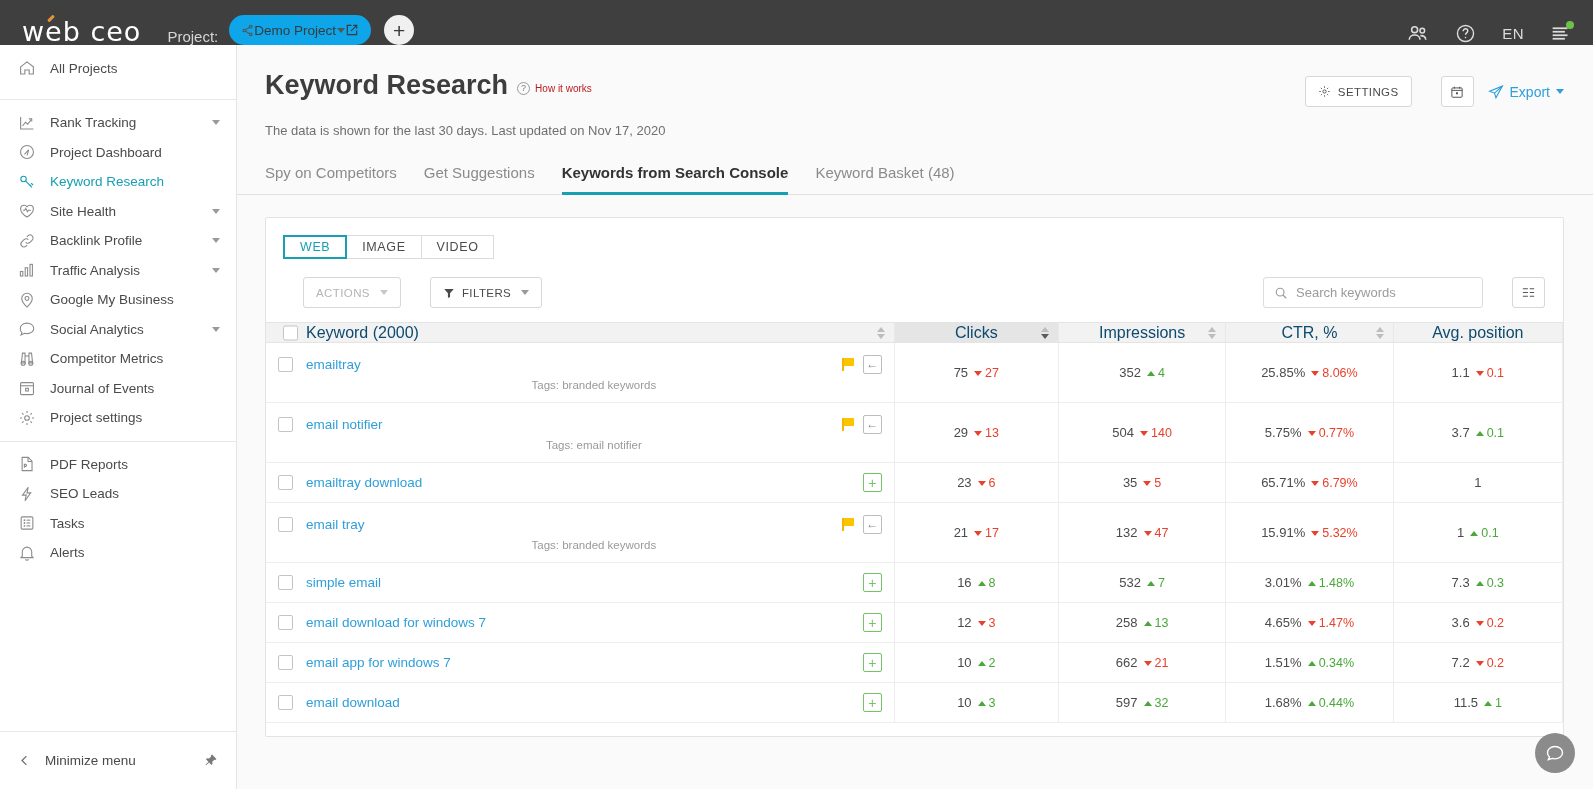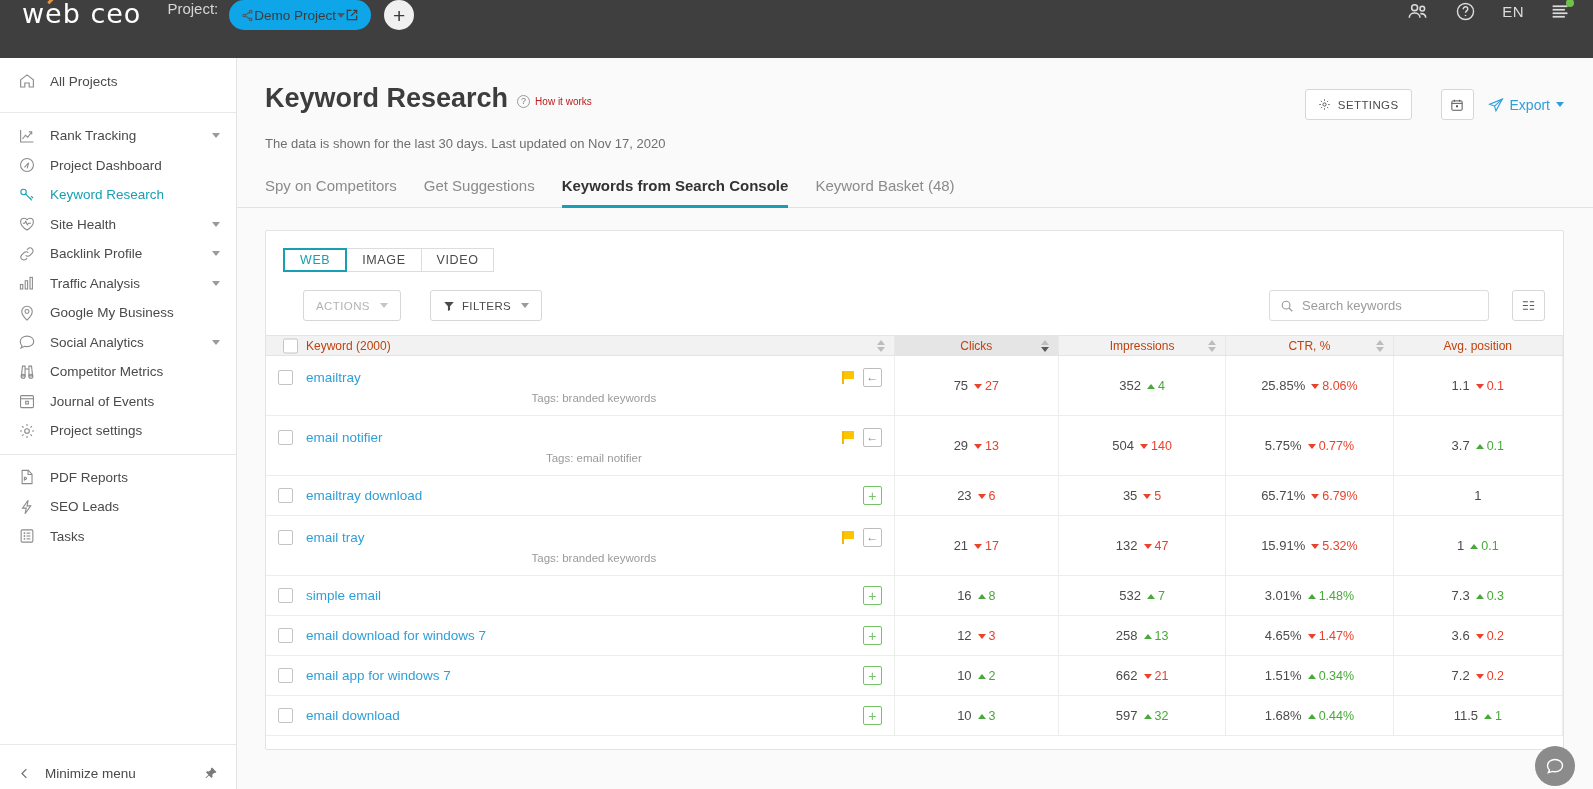--- a/index.html
+++ b/index.html
@@ -5,21 +5,21 @@
   * { box-sizing: border-box; margin:0; padding:0; }
   html, body { width:1593px; height:789px; overflow:hidden; }
   body {
     font-family: "Liberation Sans", sans-serif;
     background:#ffffff;
     color:#444;
     -webkit-font-smoothing:antialiased;
   }
   
   #topbar {
-    height:58px; background:#3f3f3f; display:flex; align-items:flex-start;
+    height:45px; background:#3f3f3f; display:flex; align-items:flex-end;
     padding:0 22px 0 22px; position:relative; z-index:20;
   }
   .logo { display:flex; align-items:flex-end; position:relative; margin-right:26px; }
   .logo-text {
     color:#fff; font-size:27px; letter-spacing:1px; line-height:1;
     font-family:"DejaVu Sans", sans-serif; font-weight:400;
   }
   .logo-dot {
     position:absolute; left:25px; top:-1px; width:8px; height:3px;
     background:#e8923a; transform:rotate(-45deg); border-radius:1px;
@@ -108,34 +108,34 @@
     display:flex; align-items:center; justify-content:center; font-size:12.5px;
     color:#4a4a4a; letter-spacing:.6px; background:#fff; cursor:pointer;
   }
   .seg:first-child { border-left:1px solid #dcdcdc; }
   .seg.active { border:2px solid #17a0b3; color:#17a0b3; }
   .toolbar { display:flex; align-items:center; margin-top:18px; gap:9px; }
   .btn-disabled { color:#b4b4b4; }
   .btn .caret { border-left:4px solid transparent;border-right:4px solid transparent;
      border-top:5px solid #9a9a9a; margin-left:3px;}
   .btn-disabled .caret { border-top-color:#c6c6c6; }
-  .search-wrap { margin-left:auto; display:flex; gap:3px; }
+  .search-wrap { margin-left:auto; display:flex; gap:9px; }
   .search {
     width:220px; height:31px; border:1px solid #dcdcdc; border-radius:3px; display:flex;
     align-items:center; padding:0 10px; gap:8px; background:#fff;
   }
   .search input { border:none; outline:none; font-size:13px; color:#444; width:100%;
      font-family:"Liberation Sans", sans-serif; background:transparent;}
   .search input::placeholder { color:#9b9b9b; }
 
   
   table.kw { width:100%; border-collapse:collapse; margin-top:14px; table-layout:fixed; }
   table.kw th {
     background:#f2f2f2; border-top:1px solid #e4e4e4; border-bottom:1px solid #e4e4e4;
-    border-right:1px solid #e8e8e8; height:20px; font-size:12px; font-weight:400; color:#c2410c;
+    border-right:1px solid #e8e8e8; height:20px; font-size:16px; font-weight:400; color:#0c4a6e;
     padding:0 12px; text-align:center; position:relative; cursor:pointer;
   }
   table.kw th.kwcol { text-align:left; padding-left:40px; }
   table.kw th.sorted { background:#e5e5e5; }
   .sorter { position:absolute; right:9px; top:50%; transform:translateY(-50%);
      display:flex; flex-direction:column; gap:2px; }
   .sorter i { display:block; width:0;height:0; border-left:4px solid transparent;
      border-right:4px solid transparent; }
   .sorter i.up { border-bottom:5px solid #bdbdbd; }
   .sorter i.dn { border-top:5px solid #bdbdbd; }
@@ -388,20 +388,29 @@
                 <line x1="8.6" y1="8.2" x2="8.6" y2="8.2" stroke-linecap="round" stroke-width="2.4"></line>
                 <line x1="11.4" y1="8.2" x2="16.4" y2="8.2"></line>
                 <line x1="8.6" y1="12" x2="8.6" y2="12" stroke-linecap="round" stroke-width="2.4"></line>
                 <line x1="11.4" y1="12" x2="16.4" y2="12"></line>
                 <line x1="8.6" y1="15.8" x2="8.6" y2="15.8" stroke-linecap="round" stroke-width="2.4"></line>
                 <line x1="11.4" y1="15.8" x2="16.4" y2="15.8"></line>
               </svg>
             </span>
             <span class="lbl">Tasks</span>
           </div>
+          <div class="side-item">
+            <span class="ico">
+              <svg width="18" height="18" viewBox="0 0 24 24" fill="none" stroke="currentColor" stroke-width="1.45">
+                <path d="M18.3 16.3V10.5a6.3 6.3 0 0 0-12.6 0v5.8L4 18.2h16z"></path>
+                <path d="M10 20.3a2.1 2.1 0 0 0 4 0"></path>
+              </svg>
+            </span>
+            <span class="lbl">Alerts</span>
+          </div>
         </div>
     </div>
     <div id="minimize">
       <span>
         <svg width="15" height="15" viewBox="0 0 24 24" fill="none" stroke="#6f6f6f" stroke-width="2">
           <path d="M15 5L8 12l7 7"></path>
         </svg>
       </span>
       <span>Minimize menu</span>
       <span class="pin">

